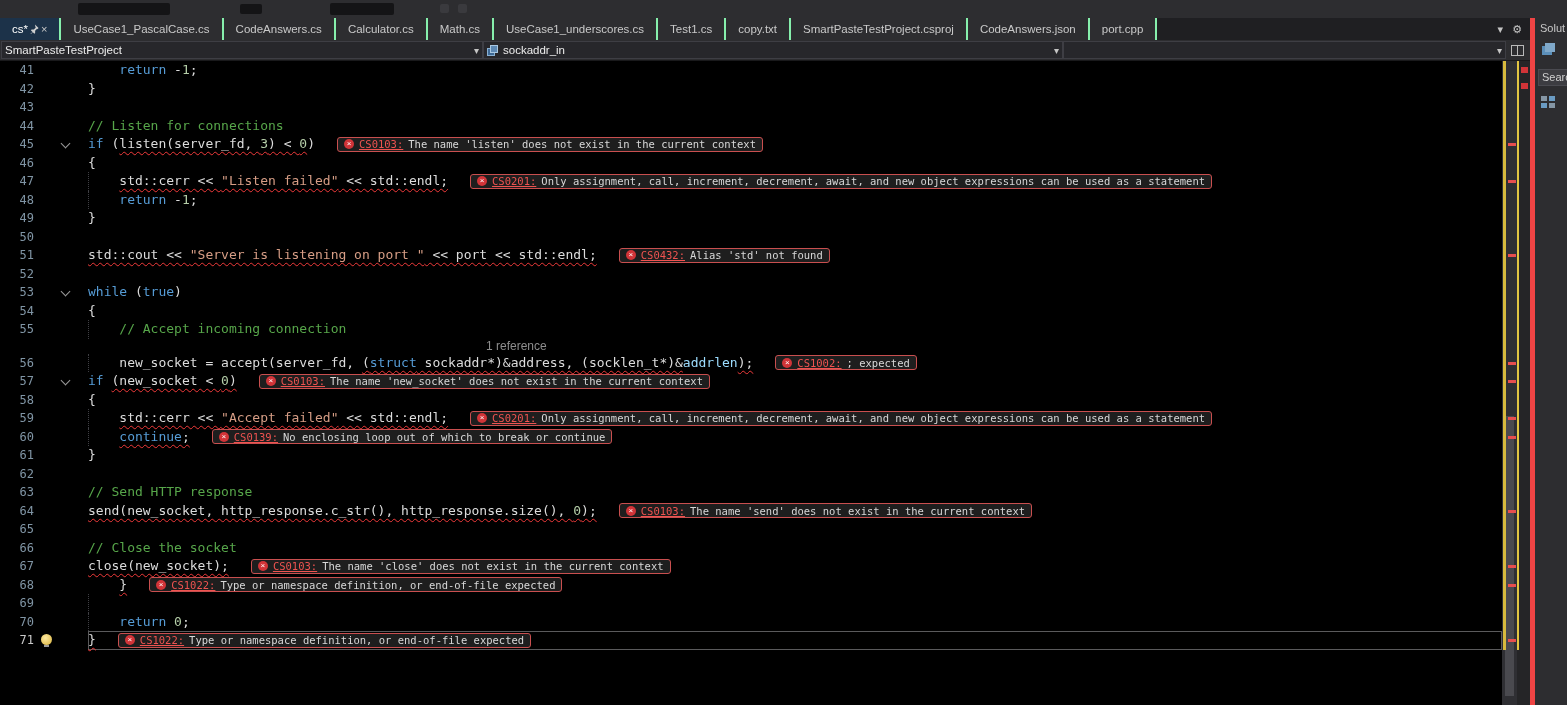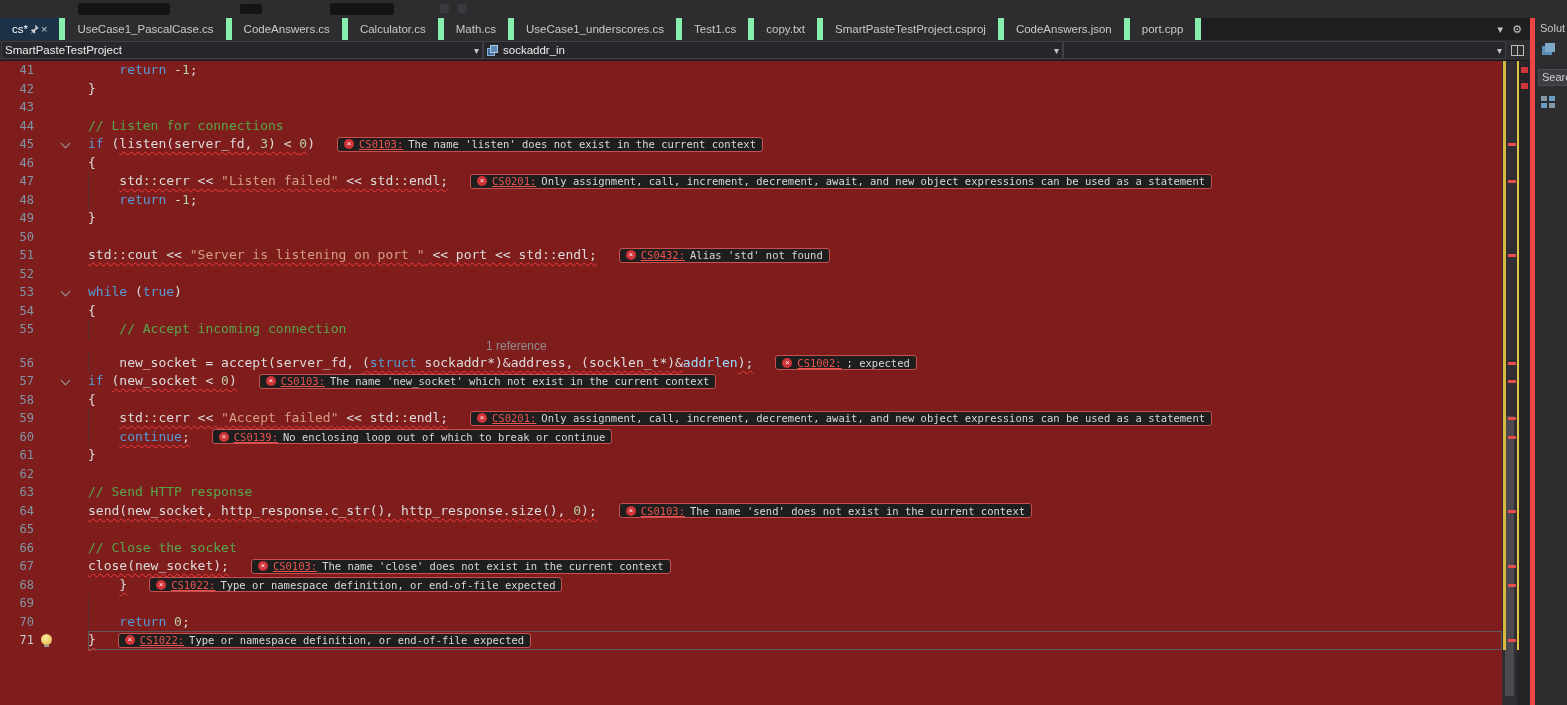--- a/index.html
+++ b/index.html
@@ -13,37 +13,37 @@
   .f2{left:240px;top:4px;width:22px;height:10px}
   .f3{left:330px;top:3px;width:64px;height:12px}
   .f4{left:440px;top:4px;width:9px;height:9px;background:#3a3a3e}
   .f5{left:458px;top:4px;width:9px;height:9px;background:#3a3a3e}
 
   .body-row{flex:1;display:flex;min-height:0}
   .left-col{width:1530px;display:flex;flex-direction:column;min-width:0}
 
   
   .tab-bar{height:22px;background:#1f1f22;display:flex;align-items:stretch;flex:none}
-  .tab{background:#2d2d30;border-right:6px solid #86efac;padding:0 12px;display:flex;align-items:center;gap:2px;font-size:11.5px;color:#c9c9c9;white-space:nowrap;cursor:default}
+  .tab{background:#2d2d30;border-right:2px solid #86efac;padding:0 12px;display:flex;align-items:center;gap:2px;font-size:11.5px;color:#c9c9c9;white-space:nowrap;cursor:default}
   .tab.active{background:#1c3249;color:#fff}
   .tab .close{font-size:11px;color:#c9c9c9;line-height:10px}
   .tab-bar-icons{margin-left:auto;display:flex;align-items:center;gap:9px;padding-right:8px;color:#c5c5c5;font-size:11px}
 
   
   .nav-bar{height:21px;background:#2d2d30;display:flex;align-items:center;flex:none;border-bottom:1px solid #19191b;padding:0 1px}
   .combo{height:18px;background:#27272b;border:1px solid #3e3e44;display:flex;align-items:center;padding:0 3px;font-size:11.5px;color:#ececec;gap:5px;overflow:hidden;white-space:nowrap}
   .combo .chev{margin-left:auto;color:#c5c5c5;font-size:10px}
   .combo1{width:482px}
   .combo2{width:580px}
   .combo3{flex:1}
   .split-icon{width:13px;height:11px;border:1px solid #b9b9b9;margin:0 5px;position:relative;flex:none}
   .split-icon:after{content:"";position:absolute;left:5px;top:0;bottom:0;border-left:1px solid #b9b9b9}
 
   
-  .editor-row{flex:1;display:flex;min-height:0;background:#7f1d1d}
+  .editor-row{flex:1;display:flex;min-height:0;background:#000000}
   .editor{flex:1;overflow:hidden;min-width:0}
   .line-row{display:flex;height:18.5px;align-items:center}
   .codelens-row{display:flex;height:15px}
   .codelens{margin-left:398px;font-size:12px;color:#8d8d8d;line-height:15px}
   .gutter-num{flex:none;width:40px;text-align:right;padding-right:6px;font:12px/18.5px "DejaVu Sans Mono",monospace;color:#8095a5}
   .current .gutter-num{color:#c8c8c8}
   .gutter-margin{flex:none;width:48px;height:100%;position:relative}
   .fold{position:absolute;left:22px;top:5px;width:7px;height:7px;border-right:1.5px solid #9a9a9a;border-bottom:1.5px solid #9a9a9a;transform:rotate(45deg)}
   .bulb{position:absolute;left:1px;top:3px;width:11px;height:11px;border-radius:50%;background:radial-gradient(circle at 40% 35%,#ffe9a0,#d9b33c)}
   .bulb:after{content:"";position:absolute;left:3px;bottom:-2px;width:5px;height:2px;background:#9b9b9b}
@@ -309,21 +309,21 @@
               <div class="line-row">
                 <span class="gutter-num">57</span>
                 <span class="gutter-margin">
                   <i class="fold"></i>
                 </span>
                 <div class="code-area">
                   <span class="code-text"><span class="k">if</span><span class="d"> </span><span class="d e">(new_socket &lt; </span><span class="n e">0</span><span class="d e">)</span></span>
                   <span class="err-box">
                     <span class="err-ico">×</span>
                     <span class="err-code">CS0103:</span>
-                    <span class="err-text">The name 'new_socket' which not exist in the current context</span>
+                    <span class="err-text">The name 'new_socket' does not exist in the current context</span>
                   </span>
                 </div>
               </div>
               <div class="line-row">
                 <span class="gutter-num">58</span>
                 <span class="gutter-margin"></span>
                 <div class="code-area">
                   <span class="code-text"><span class="d">{</span></span>
                 </div>
               </div>

